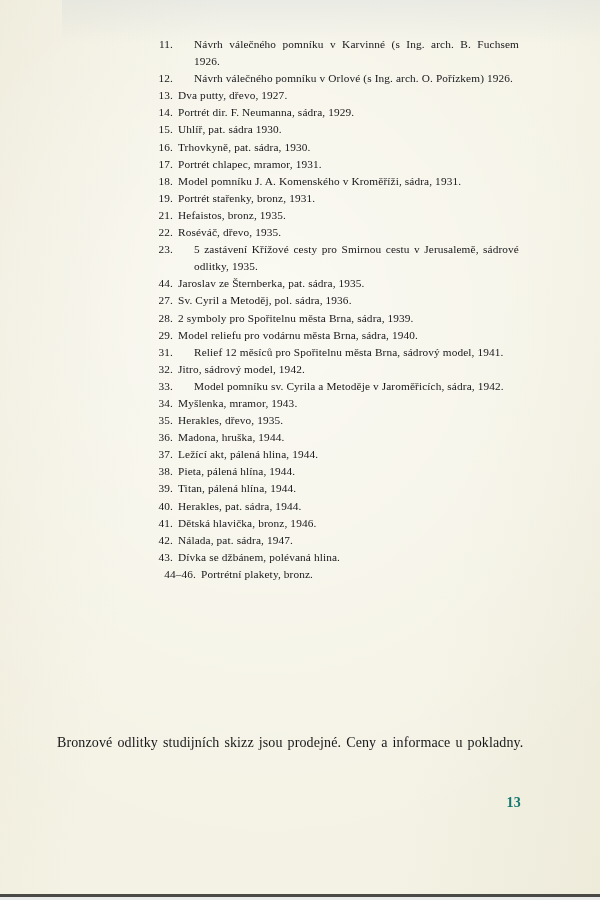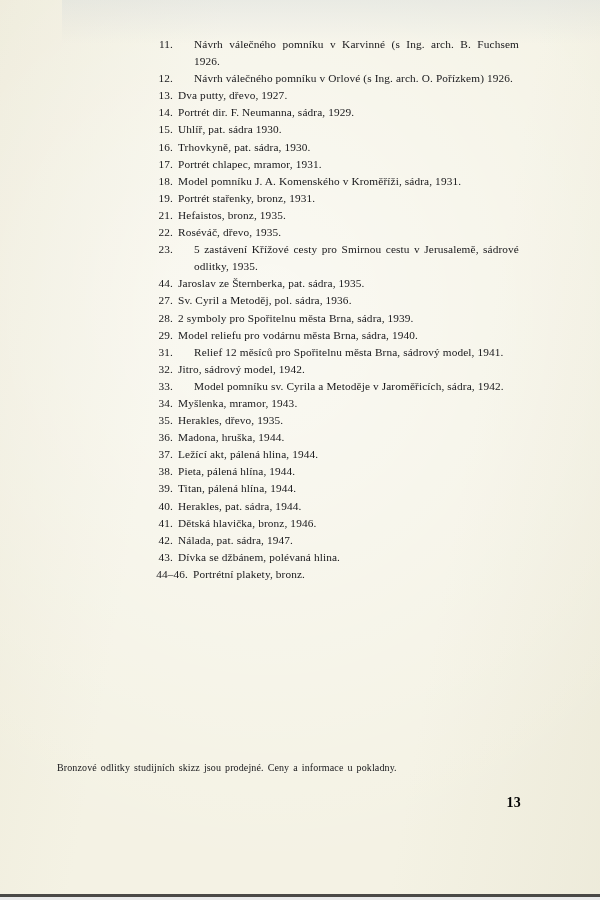--- a/index.html
+++ b/index.html
@@ -81,20 +81,21 @@
     line-height: 17.1px;
     color: #17171a;
     letter-spacing: .12px;
     padding-left: 26px;      
     margin: 0;
     text-rendering: optimizeLegibility;
   }
   
   .list-item.wide-number {
     padding-left: 41px;
+    margin-left: 8px;
   }
 
   .item-number {
     position: absolute;
     left: 0;
     top: 0;
     width: 21px;
     text-align: right;
     white-space: nowrap;
   }
@@ -112,36 +113,36 @@
     margin-left: 16px;
   }
   
   .item-text.loose {
     word-spacing: 2.6px;
   }
 
   #sale-note {
     position: absolute;
     left: 57px;
-    top: 760px;
+    top: 735px;
     width: 490px;
-    font-size: 10px;
+    font-size: 14px;
     line-height: 16px;
     color: #17171a;
     letter-spacing: .12px;
     word-spacing: 1.4px;
   }
 
   #page-number {
     position: absolute;
     right: 79px;
     top: 795px;
     font-size: 14px;
     font-weight: bold;
-    color: #000000;
+    color: #0f766e;
     letter-spacing: .3px;
   }
 </style>
 </head>
 <body>
 
 <div id="page-sheet">
   <div id="scan-artifact"></div>
   <div id="page-bottom-edge"></div>
 </div>

